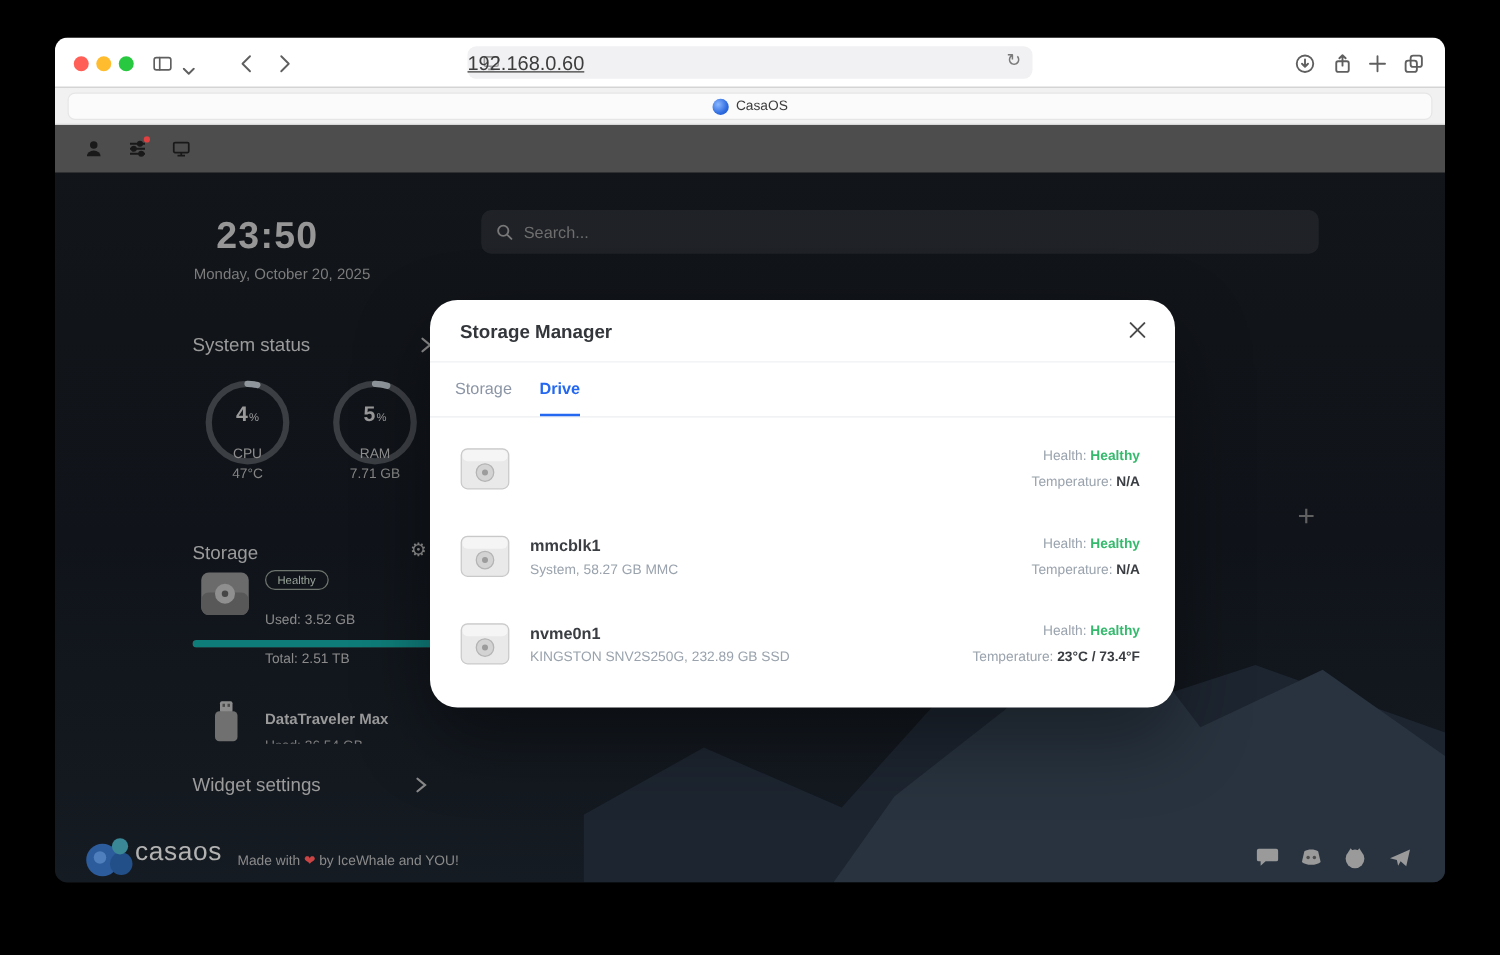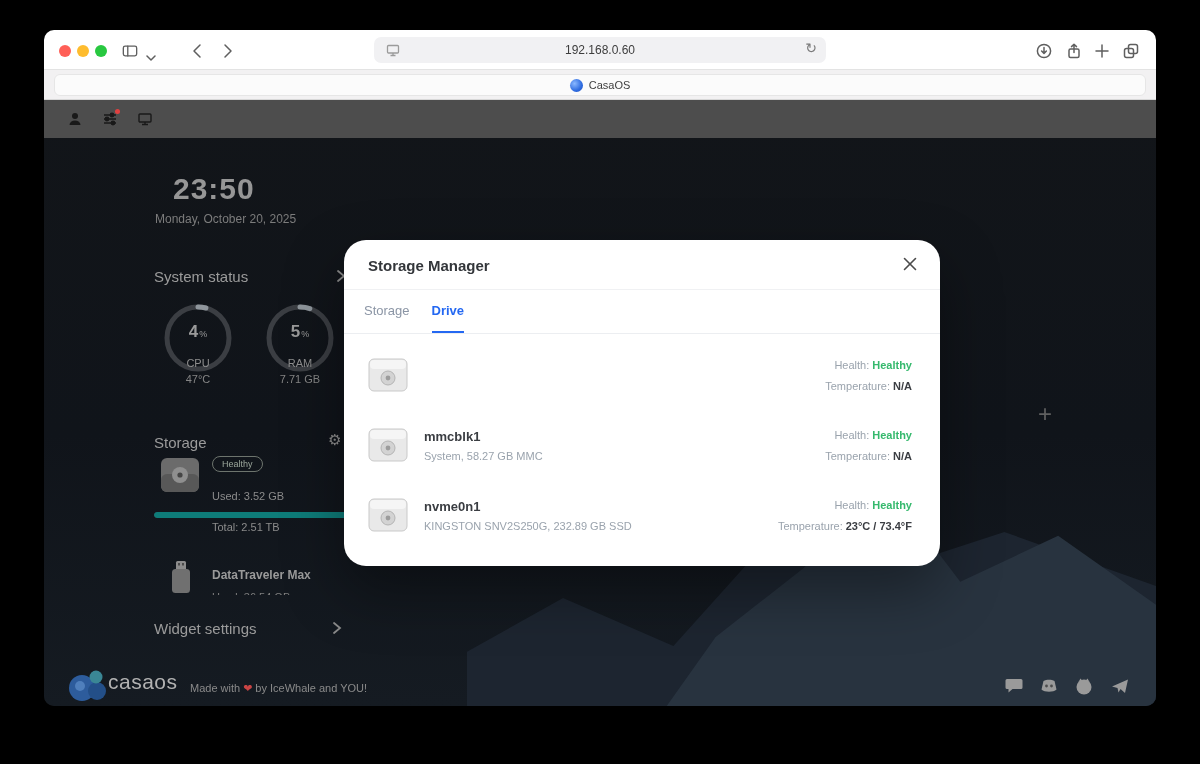--- a/index.html
+++ b/index.html
@@ -11,21 +11,21 @@
   .window { position:absolute; left:44px; top:30px; width:1112px; height:676px;
     border-radius:10px; overflow:hidden; background:#111; box-shadow:0 30px 70px rgba(0,0,0,.8); }
 
   
   .toolbar { position:relative; height:40px; background:#ffffff; border-bottom:1px solid #e3e3e3; }
   .dot { position:absolute; top:15px; width:12px; height:12px; border-radius:50%; }
   .dot.red{ left:15px; background:#ff5f57; } .dot.yel{ left:33px; background:#febc2e; } .dot.grn{ left:51px; background:#28c840; }
   .tb-ic { position:absolute; top:13px; width:16px; height:16px; color:#5f5f5f; }
   .tb-ic svg{ width:100%; height:100%; stroke:#5f5f5f; fill:none; stroke-width:1.5; stroke-linecap:round; stroke-linejoin:round; }
   .url-pill { position:absolute; left:330px; top:7px; width:452px; height:26px; background:#f1f1f3; border-radius:7px; }
-  .url-text { position:absolute; left:0; right:0; top:6px; text-align:center; font-size:12px; color:#3d3d3d; }
+  .url-text { position:absolute; left:0; right:0; top:6px; text-align:left; font-size:16px; color:#3d3d3d;text-decoration:underline; }
   .site-ic { position:absolute; left:12px; top:6px; width:14px; height:14px; }
   .site-ic svg{ width:100%; height:100%; stroke:#9b9b9b; fill:none; stroke-width:1.3; }
   .refresh { position:absolute; right:9px; top:3px; font-size:14px; color:#7a7a7a; cursor:default; }
 
   
   .tabbar { position:relative; height:30px; background:#f2f1f2; border-bottom:1px solid #d8d8d8; }
   .tab { position:absolute; left:10px; right:10px; top:4px; height:22px; background:#fbfbfb; border:1px solid #e6e6e6;
     border-radius:6px; display:flex; align-items:center; justify-content:center; gap:6px; }
   .fav { width:13px; height:13px; border-radius:50%; background:radial-gradient(circle at 35% 35%, #8ab8ff, #2f6ce0 60%, #1b4dc0); }
   .tab-title { font-size:11px; color:#3e3e3e; }
@@ -210,20 +210,27 @@
               <rect x="2" y="3" width="12" height="8" rx="1"></rect>
               <line x1="8" y1="11" x2="8" y2="13.5"></line>
               <line x1="5" y1="13.5" x2="11" y2="13.5"></line>
             </svg>
         </span>
       </div>
 
       <div class="clock">23:50</div>
       <div class="date">Monday, October 20, 2025</div>
 
+      <div class="searchbar">
+        <svg viewBox="0 0 15 15">
+            <circle cx="6" cy="6" r="4.4"></circle>
+            <line x1="9.5" y1="9.5" x2="13" y2="13"></line>
+          </svg>
+        <span class="search-ph">Search...</span>
+      </div>
 
       <div class="sect-title" style="left:110px; top:168px;">System status</div>
       <span class="chev" style="left:292px; top:169px;">
         <svg viewBox="0 0 10 14">
             <path d="M2 2 L8 7 L2 12"></path>
           </svg>
       </span>
 
       <div class="ring" style="left:116px; top:200px;">
         <svg width="76" height="76">

